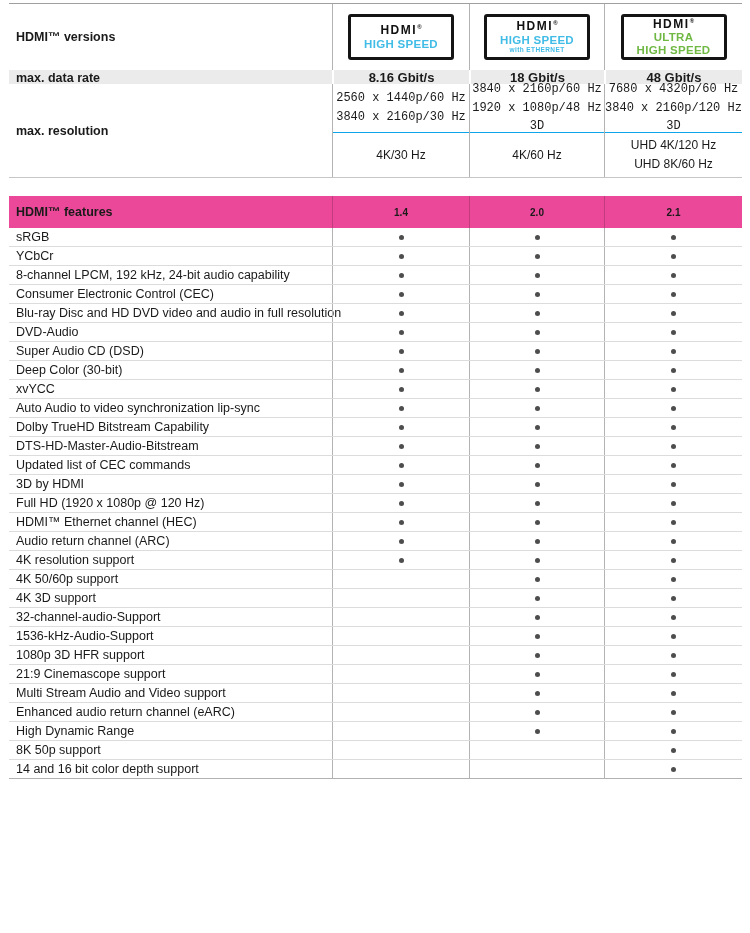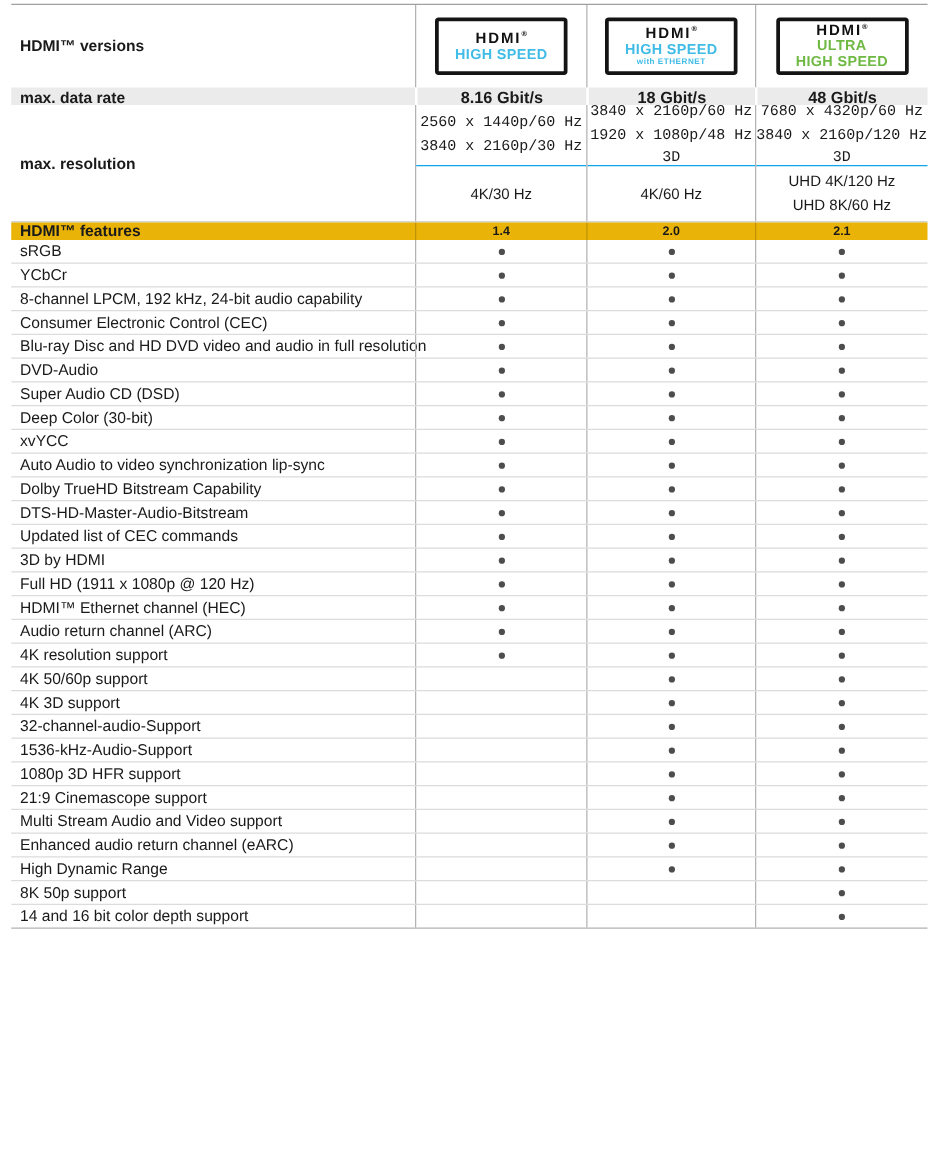--- a/index.html
+++ b/index.html
@@ -33,21 +33,21 @@
   
   .row-res { border-bottom:1px solid #c6c6c6; }
   .rescol { border-left:1px solid #b3b3b3; display:flex; flex-direction:column; }
   .res-top, .res-bottom { display:flex; flex-direction:column; justify-content:center;
     align-items:center; text-align:center; font-size:12px; line-height:1.55; }
   .res-top { height:49px; border-bottom:1px solid #0ea5e9;font-family:Liberation Mono, monospace; }
   .res-bottom { height:44px; }
   .res-line:empty { display:none; }
 
   
-  .row-green { height:14px; margin-top:0; background:#eab308; }
+  .row-green { height:32px; margin-top:18px; background:#ec4899; }
   .row-green .cell.val { border-left:1px solid rgba(0,0,0,0.18); font-weight:bold; font-size:10px; }
 
   
   .frow { display:grid; grid-template-columns:323px 137px 135px 138px;
     height:19px; border-bottom:1px solid #dcdcdc; }
   #feature-rows .frow:last-child { border-bottom-color:#b2b2b2; }
   .frow .cell.val { border-left:1px solid #b3b3b3; }
   .dot { width:5px; height:5px; border-radius:50%; background:#4d4d4d; display:block; }
 </style>
 </head>
@@ -344,21 +344,21 @@
     <div class="cell val">
           <span class="dot"></span>
         </div>
     <div class="cell val">
           <span class="dot"></span>
         </div>
   </div>
 
   <div class="frow">
     <div class="cell label">
-      <span class="lbl">Full HD (1911 x 1080p @ 120 Hz)</span>
+      <span class="lbl">Full HD (1920 x 1080p @ 120 Hz)</span>
     </div>
     <div class="cell val">
           <span class="dot"></span>
         </div>
     <div class="cell val">
           <span class="dot"></span>
         </div>
     <div class="cell val">
           <span class="dot"></span>
         </div>

